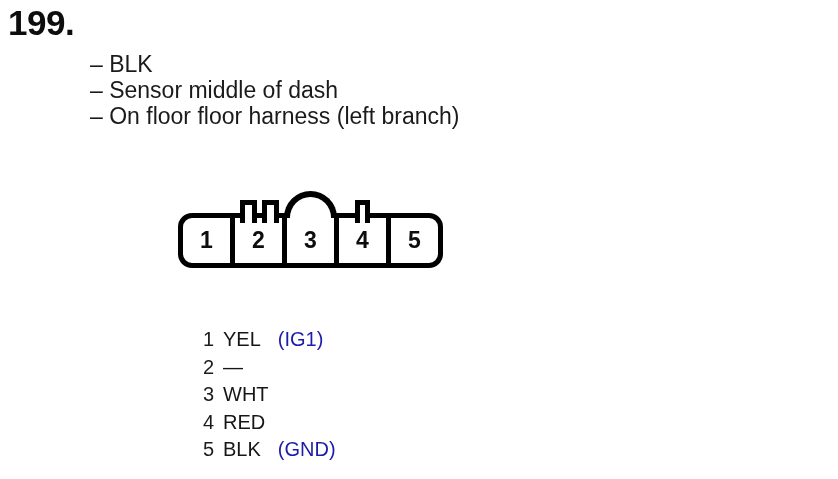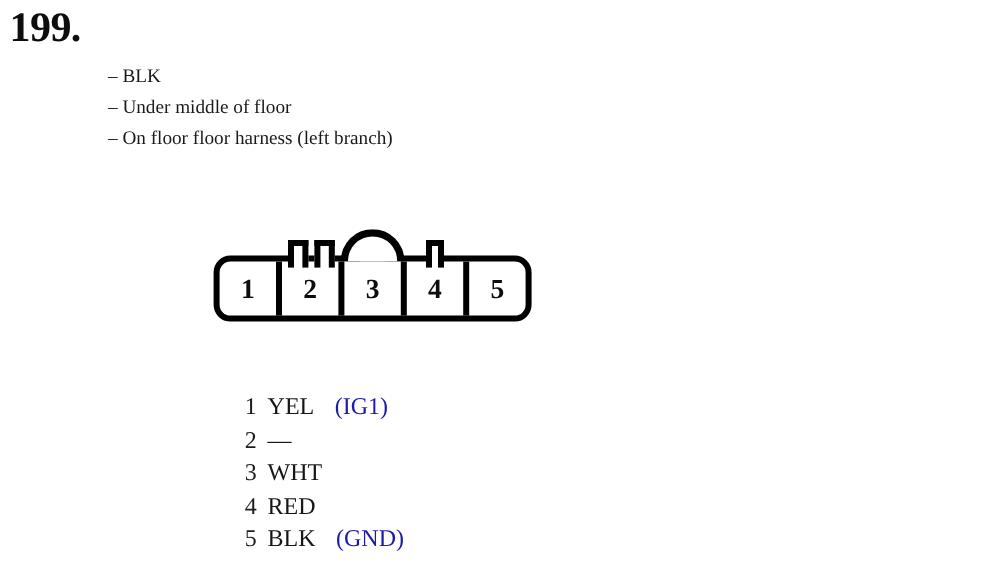--- a/index.html
+++ b/index.html
@@ -2,21 +2,21 @@
 <html><head>
 <meta charset="utf-8">
 <style>
   * { margin: 0; padding: 0; box-sizing: border-box; }
   html, body { background: #ffffff; }
   .page {
     position: relative;
     width: 746px;
     height: 479px;
     background: #ffffff;
-    font-family: Liberation Serif, serif;
+    font-family: Liberation Sans, sans-serif;
     color: #111111;
     overflow: hidden;
   }
 
   
   .header {
     position: absolute;
     left: 8px;
     top: 3px;
     display: flex;
@@ -27,21 +27,21 @@
     letter-spacing: -0.5px;
     color: #0d0d0d;
     white-space: nowrap;
   }
 
   
   .notes {
     position: absolute;
     left: 90px;
     top: 51px;
-    font-size: 16px;
+    font-size: 23px;
     line-height: 26px;
     color: #1a1a1a;
     list-style: none;
     white-space: nowrap;
   }
 
   
   .connector {
     position: absolute;
     left: 178px;
@@ -108,21 +108,21 @@
 <body>
 
 <div class="page">
 
   <div class="header">
     <span>199.</span>
   </div>
 
   <ul class="notes">
     <li>– BLK</li>
-    <li>– Under middle of floor</li>
+    <li>– Sensor middle of dash</li>
     <li>– On floor floor harness (left branch)</li>
   </ul>
 
   <div class="connector">
     <span class="tab tab-1"></span>
     <span class="tab tab-2"></span>
     <span class="dome"></span>
     <span class="tab tab-3"></span>
     <div class="cell">1</div>
     <div class="cell">2</div>

